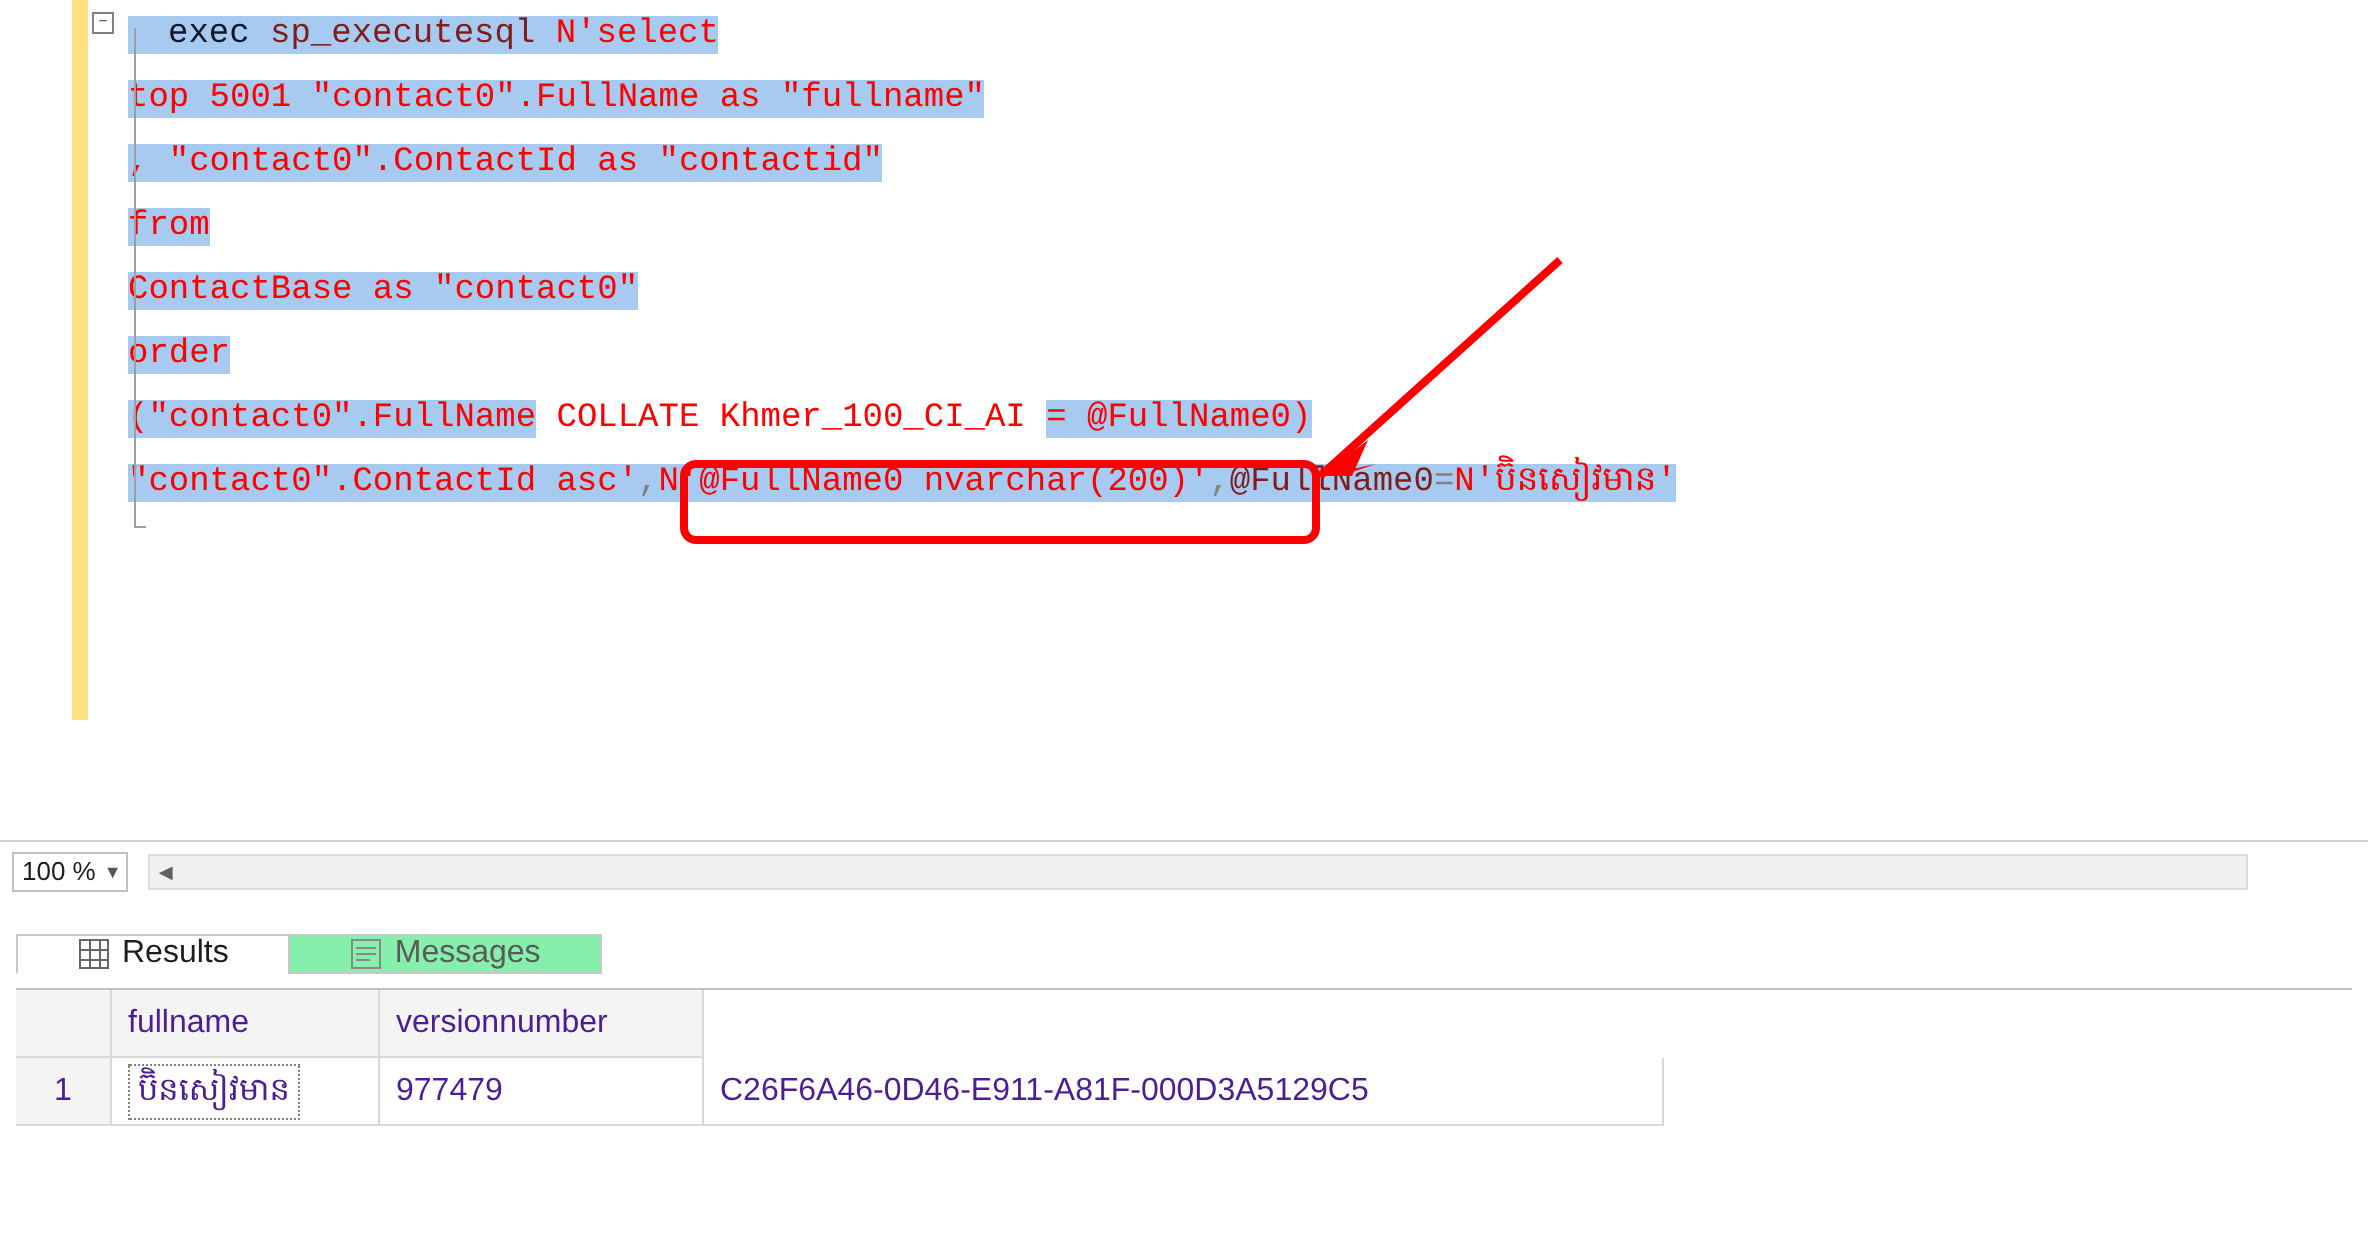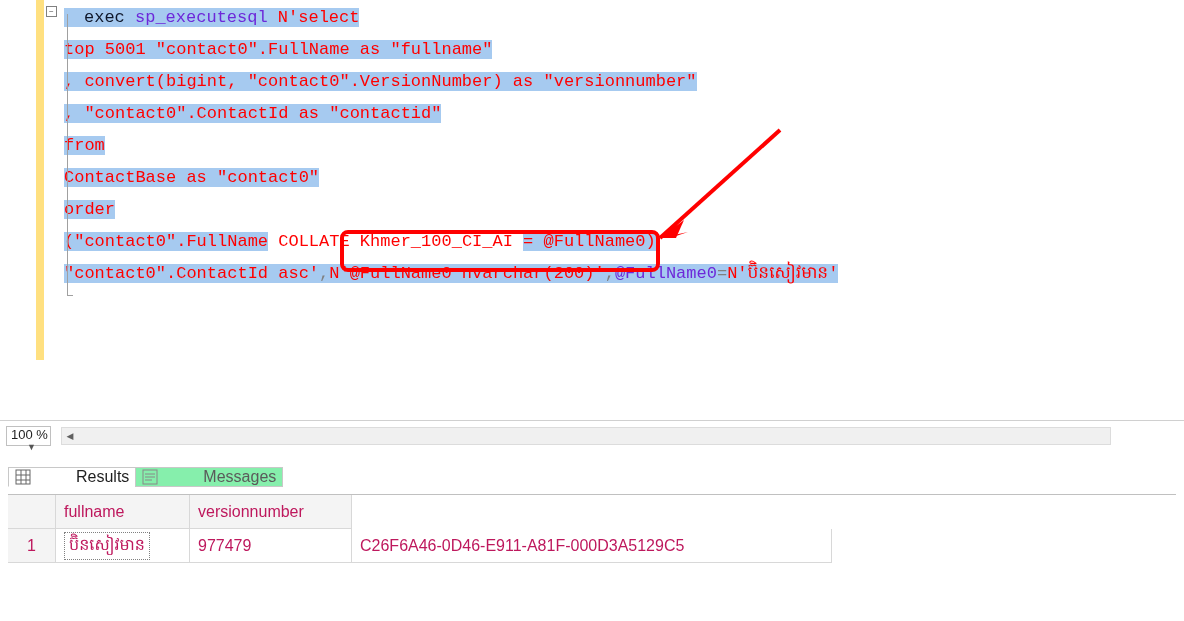--- a/index.html
+++ b/index.html
@@ -53,21 +53,21 @@
     position: absolute;
     left: 64px;
     top: 2px;
     right: 12px;
     line-height: 32px;
     white-space: nowrap;
   }
   .sel { background: #a6caf0; }
   .kw-blue { color: #0f172a; padding-left: 20px; }
   .str-red { color: #ff0000; }
-  .txt-black { color: #6d28d9; }
+  .txt-black { color: #7f1d1d; }
   .gap { background: #ffffff; }
   .outline-wrap {
     position: absolute;
     left: 3px;
     top: 12px;
     bottom: -6px;
     border-left: 1px solid #a0a0a0;
   }
   .outline-end {
     position: absolute;
@@ -108,21 +108,20 @@
     font-size: 14px;
     color: #1e1e1e;
   }
   .zoom-dropdown {
     display: inline-flex;
     align-items: center;
     border: 1px solid #c0c0c0;
     height: 20px;
     padding: 0 2px 0 4px;
     font-size: 13px;
-    flex-direction: column;
   }
   .zoom-dropdown .arrow { margin-left: 4px; font-size: 9px; color: #555; }
   .hscroll-track {
     flex: 0 0 auto;
     margin-left: 10px;
     width: 1050px;
     height: 18px;
     background: #f0f0f0;
     border: 1px solid #dcdcdc;
     display: flex;
@@ -141,46 +140,45 @@
     display: flex;
     align-items: center;
     font-family: 'Segoe UI', Tahoma, sans-serif;
     font-size: 16px;
     color: #1e1e1e;
   }
   .tab {
     display: inline-flex;
     align-items: center;
     height: 20px;
-    padding: 0 6px;
+    padding: 0 30px;
     border: 1px solid #c8c8c8;
     border-bottom: 1px solid #ffffff;
     background: #ffffff;
     margin-right: -1px;
-    gap: 39px;
   }
   .tab.inactive {
     background: #86efac;
     border-bottom: 1px solid #c8c8c8;
     color: #5a5a5a;
   }
   .tab-icon {
     width: 16px; height: 16px;
     margin-right: 6px;
     display: inline-flex; align-items: center; justify-content: center;
   }
   .results-grid {
     position: absolute;
     left: 8px;
     top: 494px;
     right: 8px;
     border-top: 1px solid #c0c0c0;
     font-family: 'Segoe UI', Tahoma, sans-serif;
     font-size: 16px;
-    color: #be185d;
+    color: #4c1d95;
   }
   .grid-row { display: flex; height: 34px; align-items: stretch; }
   .grid-row.header .cell {
     background: #f4f4f4;
   }
   .cell {
     border-right: 1px solid #d8d8d8;
     border-bottom: 1px solid #d8d8d8;
     padding: 5px 8px;
     display: flex;
@@ -203,23 +201,20 @@
   <div class="change-bar"></div>
   <div class="collapse-box">−</div>
 
   <div class="code-block">
     <div class="outline-wrap"></div>
     <div>
       <span class="sel kw-blue">exec</span><span class="sel txt-black"> sp_executesql </span><span class="sel str-red">N</span><span class="sel str-red">'</span><span class="sel str-red">select</span>
     </div>
     <div>
       <span class="sel str-red">top 5001 "contact0".FullName as "fullname"</span>
-    </div>
-    <div>
-      <span class="sel str-red">, convert(bigint, "contact0".VersionNumber) as "versionnumber"</span>
     </div>
     <div>
       <span class="sel str-red">, "contact0".ContactId as "contactid"</span>
     </div>
     <div>
       <span class="sel str-red">from</span>
     </div>
     <div>
       <span class="sel str-red"> ContactBase as "contact0"</span>
     </div>

